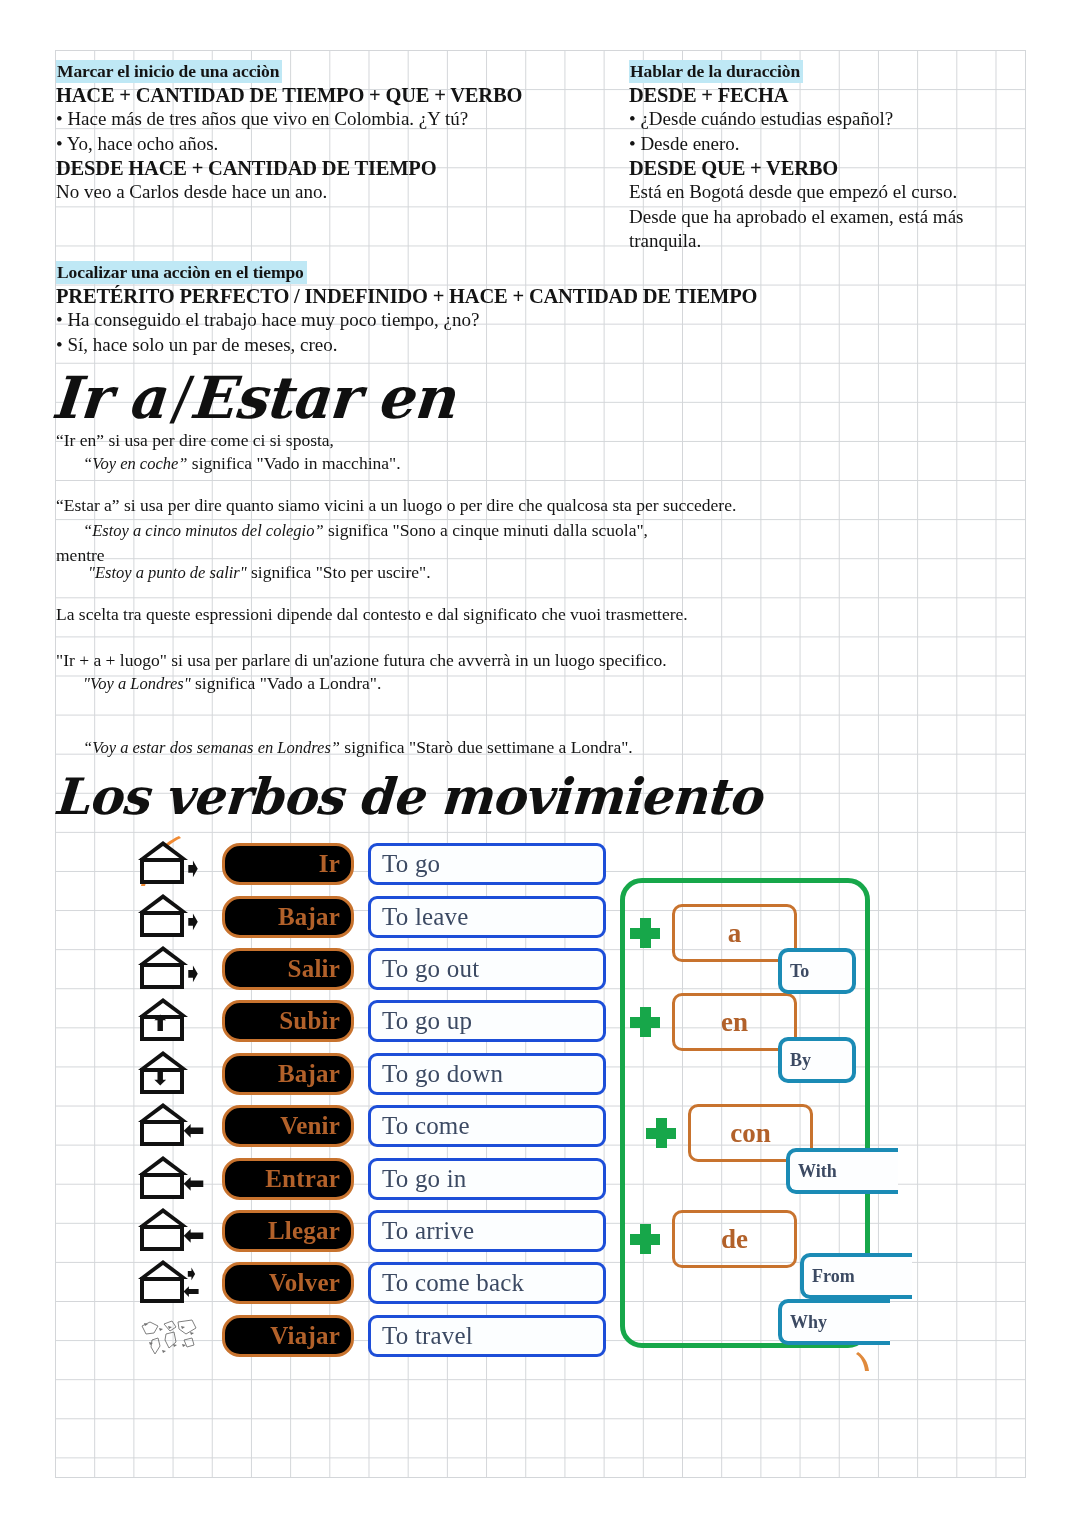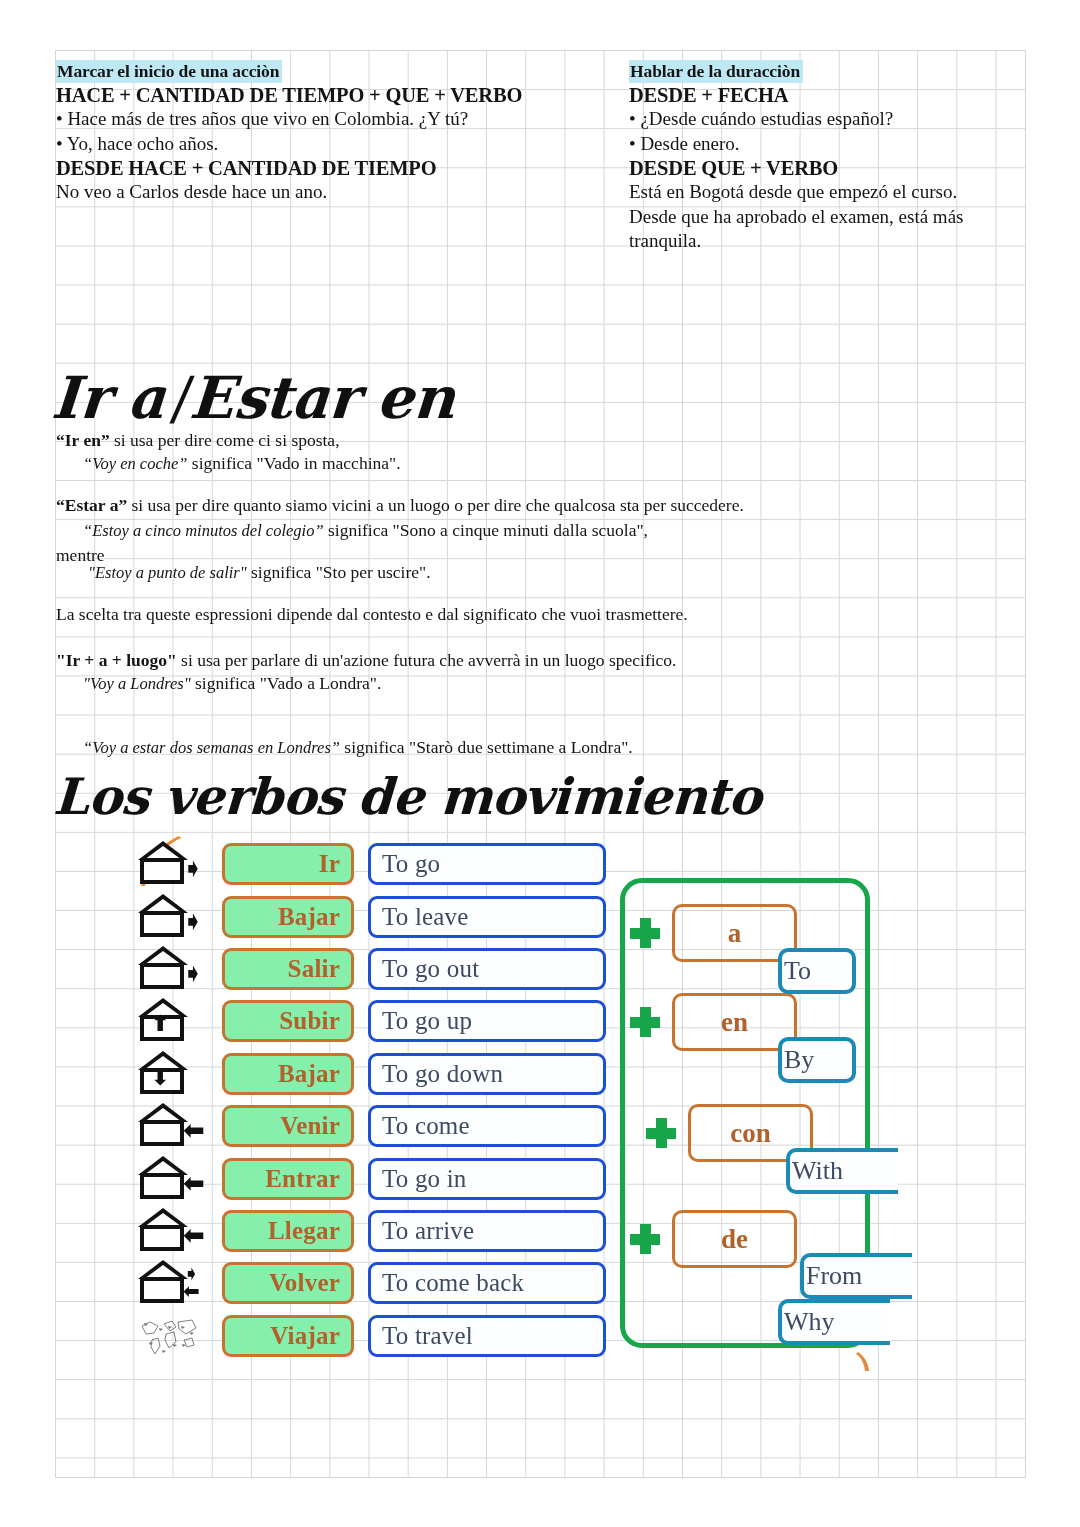--- a/index.html
+++ b/index.html
@@ -52,31 +52,31 @@
     color:#101010;
   }
   #title-ir{position:absolute;left:57px;top:367px;font-size:58px;line-height:62px;
     transform:skewX(-7deg);}
   #title-ir .sl{font-style:normal;font-weight:300;padding:0 4px;}
   #title-verbos{position:absolute;left:58px;top:769px;font-size:50px;line-height:56px;
     transform:skewX(-6deg);}
 
   
   .note{position:absolute;font-size:17.5px;line-height:23px;white-space:nowrap;}
-  .note b{font-weight:bold;}
+  .note b{font-weight:normal;}
   .note i{font-style:italic;font-size:16.5px;margin-left:27px;}
 
   
   #verb-table{position:absolute;left:130px;top:838px;z-index:4;}
   .vrow{display:flex;align-items:center;height:52.4px;}
   .icon-cell{width:92px;height:52px;display:flex;align-items:center;justify-content:flex-start;
              padding-left:8px;box-sizing:border-box;}
   .sp-box{
     width:132px;height:42px;margin-right:14px;box-sizing:border-box;
-    border:3px solid #C8732E;border-radius:9px;background:#86efac;
+    border:3px solid #C8732E;border-radius:18px;background:#000000;
     display:flex;align-items:center;justify-content:flex-end;
     padding-right:11px;
     font-weight:bold;font-size:25px;color:#B2612A;letter-spacing:.2px;
   }
   .en-box{
     width:238px;height:42px;box-sizing:border-box;
     border:3px solid #1d4ed8;border-radius:9px;background:#fcfeff;
     display:flex;align-items:center;justify-content:flex-start;
     padding-left:11px;
     font-size:25px;color:#3c4a63;letter-spacing:.2px;
@@ -121,22 +121,22 @@
   .plus:after{left:0;top:10px;width:30px;height:11px;}
   .prep-box{
     width:125px;height:58px;box-sizing:border-box;
     border:3px solid #C8732E;border-radius:10px;background:transparent;
     display:flex;align-items:center;justify-content:center;
     font-weight:bold;font-size:27px;color:#B2612A;
   }
   .tr-box{
     position:absolute;height:46px;box-sizing:border-box;
     border:4px solid #1B8BB5;border-radius:10px;background:#fdfeff;
-    display:flex;align-items:center;padding-left:2px;
-    font-size:26px;color:#3c4a63;z-index:6;
+    display:flex;align-items:center;padding-left:8px;
+    font-size:18px;color:#3c4a63;z-index:6;font-weight:bold;
   }
 
   
   #swoosh-tl{
     position:absolute;left:141px;top:836px;width:42px;height:52px;z-index:2;
   }
   #swoosh-br{position:absolute;left:856px;top:1352px;width:14px;height:20px;z-index:6;}
 </style>
 </head>
 <body>
@@ -159,20 +159,26 @@
 
   <div id="sec-left">
     <div><span class="hl">Marcar el inicio de una acciòn</span></div>
     <div class="formula">HACE + CANTIDAD DE TIEMPO + QUE + VERBO</div>
     <div class="ex">• Hace más de tres años que vivo en Colombia. ¿Y tú?</div>
     <div class="ex">• Yo, hace ocho años.</div>
     <div class="formula">DESDE HACE + CANTIDAD DE TIEMPO</div>
     <div class="ex">No veo a Carlos desde hace un ano.</div>
   </div>
 
+  <div id="sec-mid">
+    <div><span class="hl">Localizar una acciòn en el tiempo</span></div>
+    <div class="formula">PRETÉRITO PERFECTO / INDEFINIDO + HACE + CANTIDAD DE TIEMPO</div>
+    <div class="ex">• Ha conseguido el trabajo hace muy poco tiempo, ¿no?</div>
+    <div class="ex">• Sí, hace solo un par de meses, creo.</div>
+  </div>
 
   <div id="title-ir" class="script">
     <span>Ir a</span><span class="sl">/</span><span>Estar en</span>
   </div>
 
   <div class="note" style="left:56px;top:429px;">
     <b>“Ir en”</b><span> si usa per dire come ci si sposta,</span>
   </div>
   <div class="note" style="left:56px;top:452px;">
     <i>“Voy en coche”</i><span> significa "Vado in macchina".</span>

